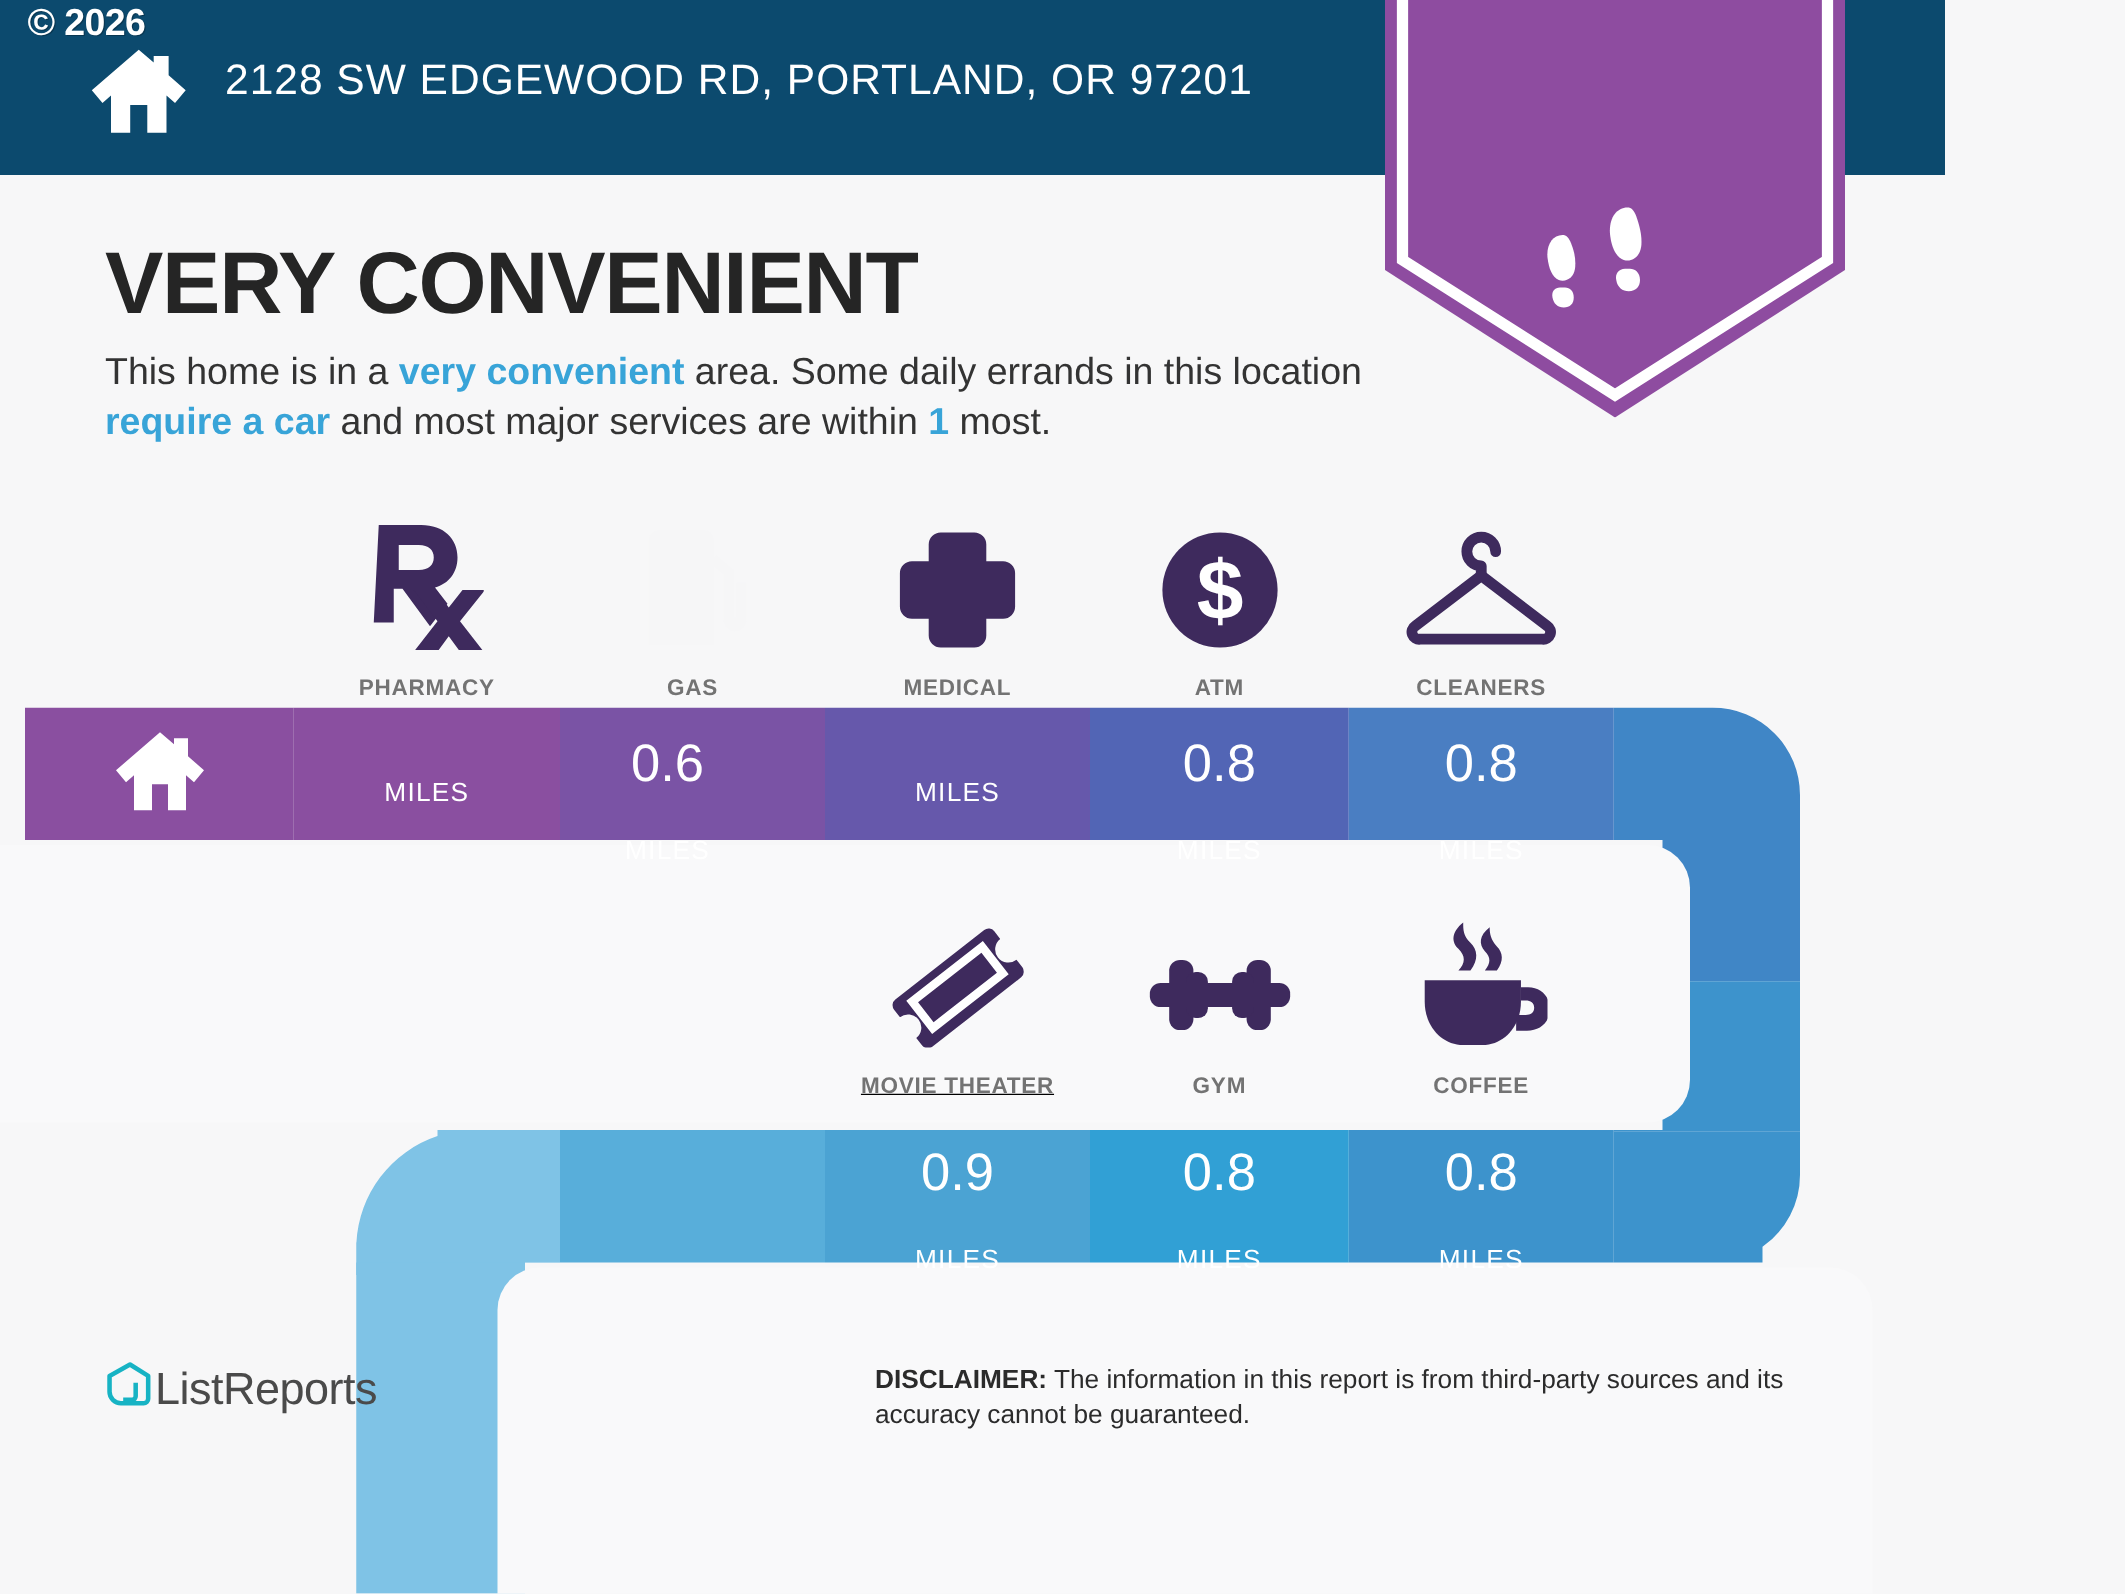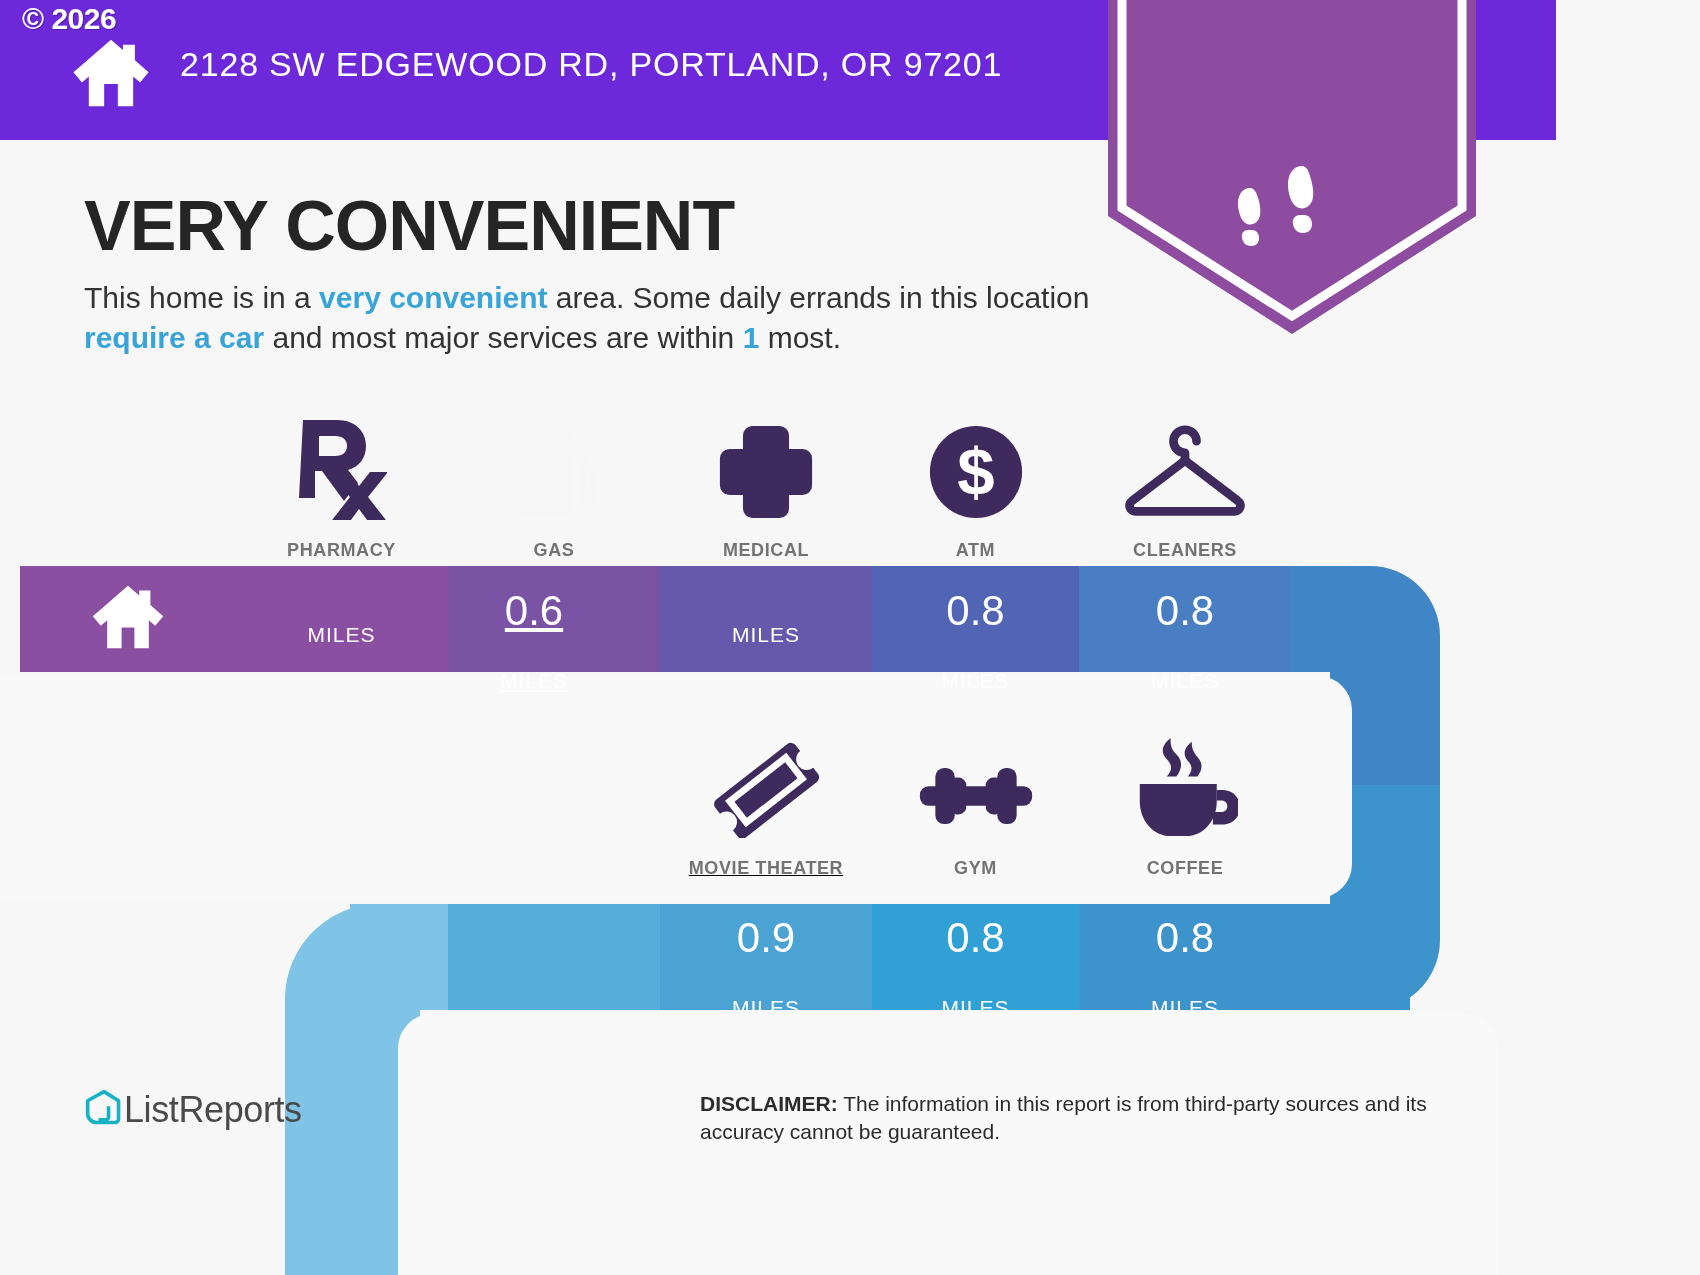--- a/index.html
+++ b/index.html
@@ -6,21 +6,21 @@
   body{
     width:1700px;height:1275px;
     background:#f7f7f8;
     font-family:"Liberation Sans", sans-serif;
     overflow:hidden;
     position:relative;
   }
   
   .header{
     position:absolute;left:0;top:0;width:1556px;height:140px;
-    background:#6d28d9;
+    background:#0c4a6e;
   }
   .copyright{
     position:absolute;left:22px;top:2px;
     color:#ffffff;font-size:30px;font-weight:bold;
     letter-spacing:-0.5px;
     text-shadow:1px 1px 0 rgba(0,0,0,0.25);
     font-family:"Liberation Sans", sans-serif;
   }
   .home-icon-hdr{
     position:absolute;left:68px;top:38px;width:86px;height:70px;
@@ -218,21 +218,21 @@
 
 <div style="position:absolute;left:88px;top:584px;width:80px;height:66px;">
   <svg viewBox="0 0 100 82" width="80" height="66">
     <path fill="#ffffff" d="M50 2 L6 40 L16 52 L24 45 L24 80 L42 80 L42 54 L58 54 L58 80 L76 80 L76 45 L84 52 L94 40 L78 26 L78 8 L64 8 L64 14 Z"></path>
   </svg>
 </div>
 
 <div class="dist" style="left:235px;top:588px;width:213px;">
   <div class="mi">MILES</div>
 </div>
-<div class="dist" style="left:448px;top:588px;width:172px;text-decoration:underline;">
+<div class="dist" style="left:448px;top:588px;width:172px;">
   <div class="num">0.6</div>
   <div class="mi">MILES</div>
 </div>
 <div class="dist" style="left:660px;top:588px;width:212px;">
   <div class="mi">MILES</div>
 </div>
 <div class="dist" style="left:872px;top:588px;width:207px;">
   <div class="num">0.8</div>
   <div class="mi">MILES</div>
 </div>

